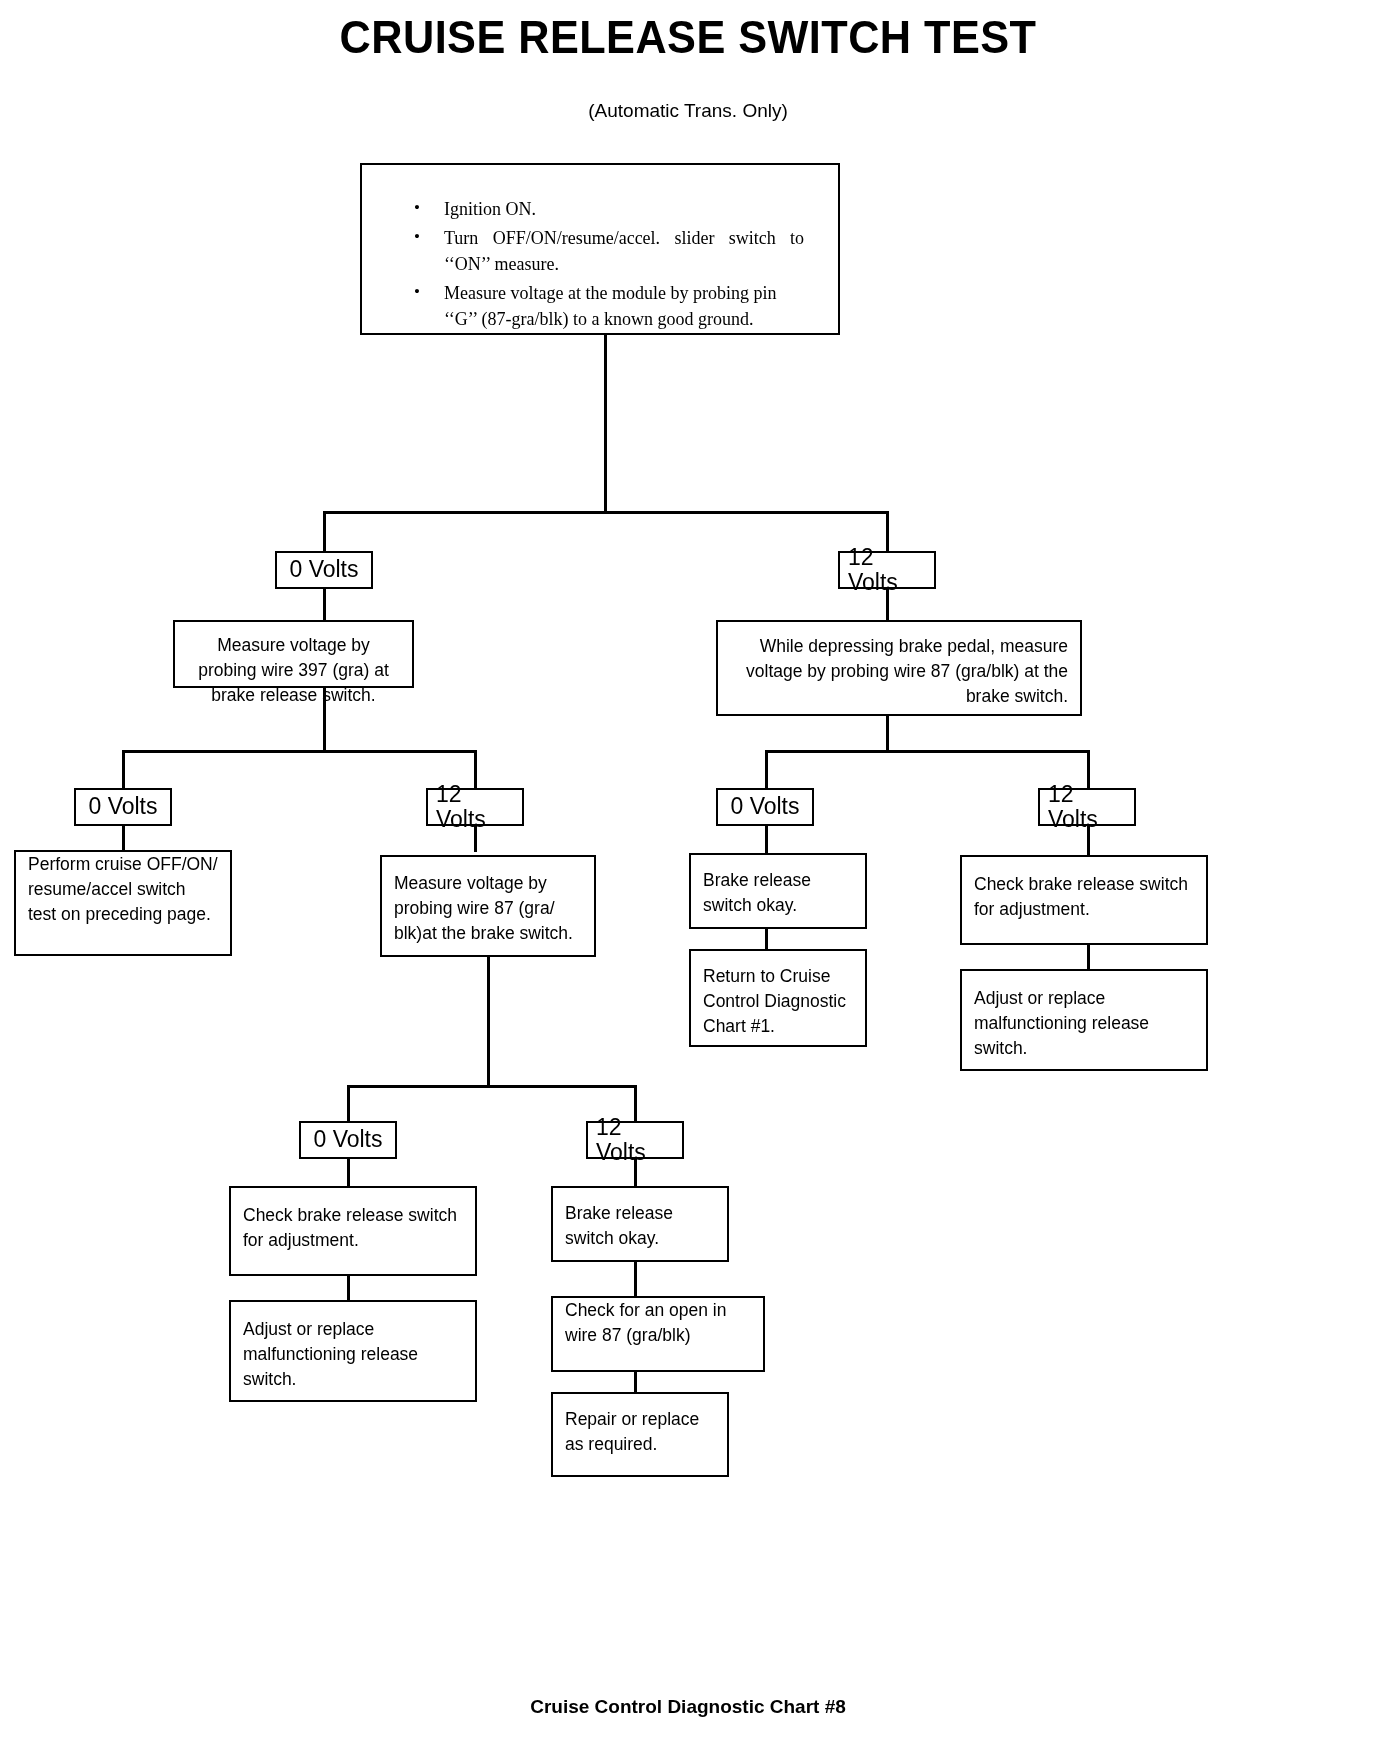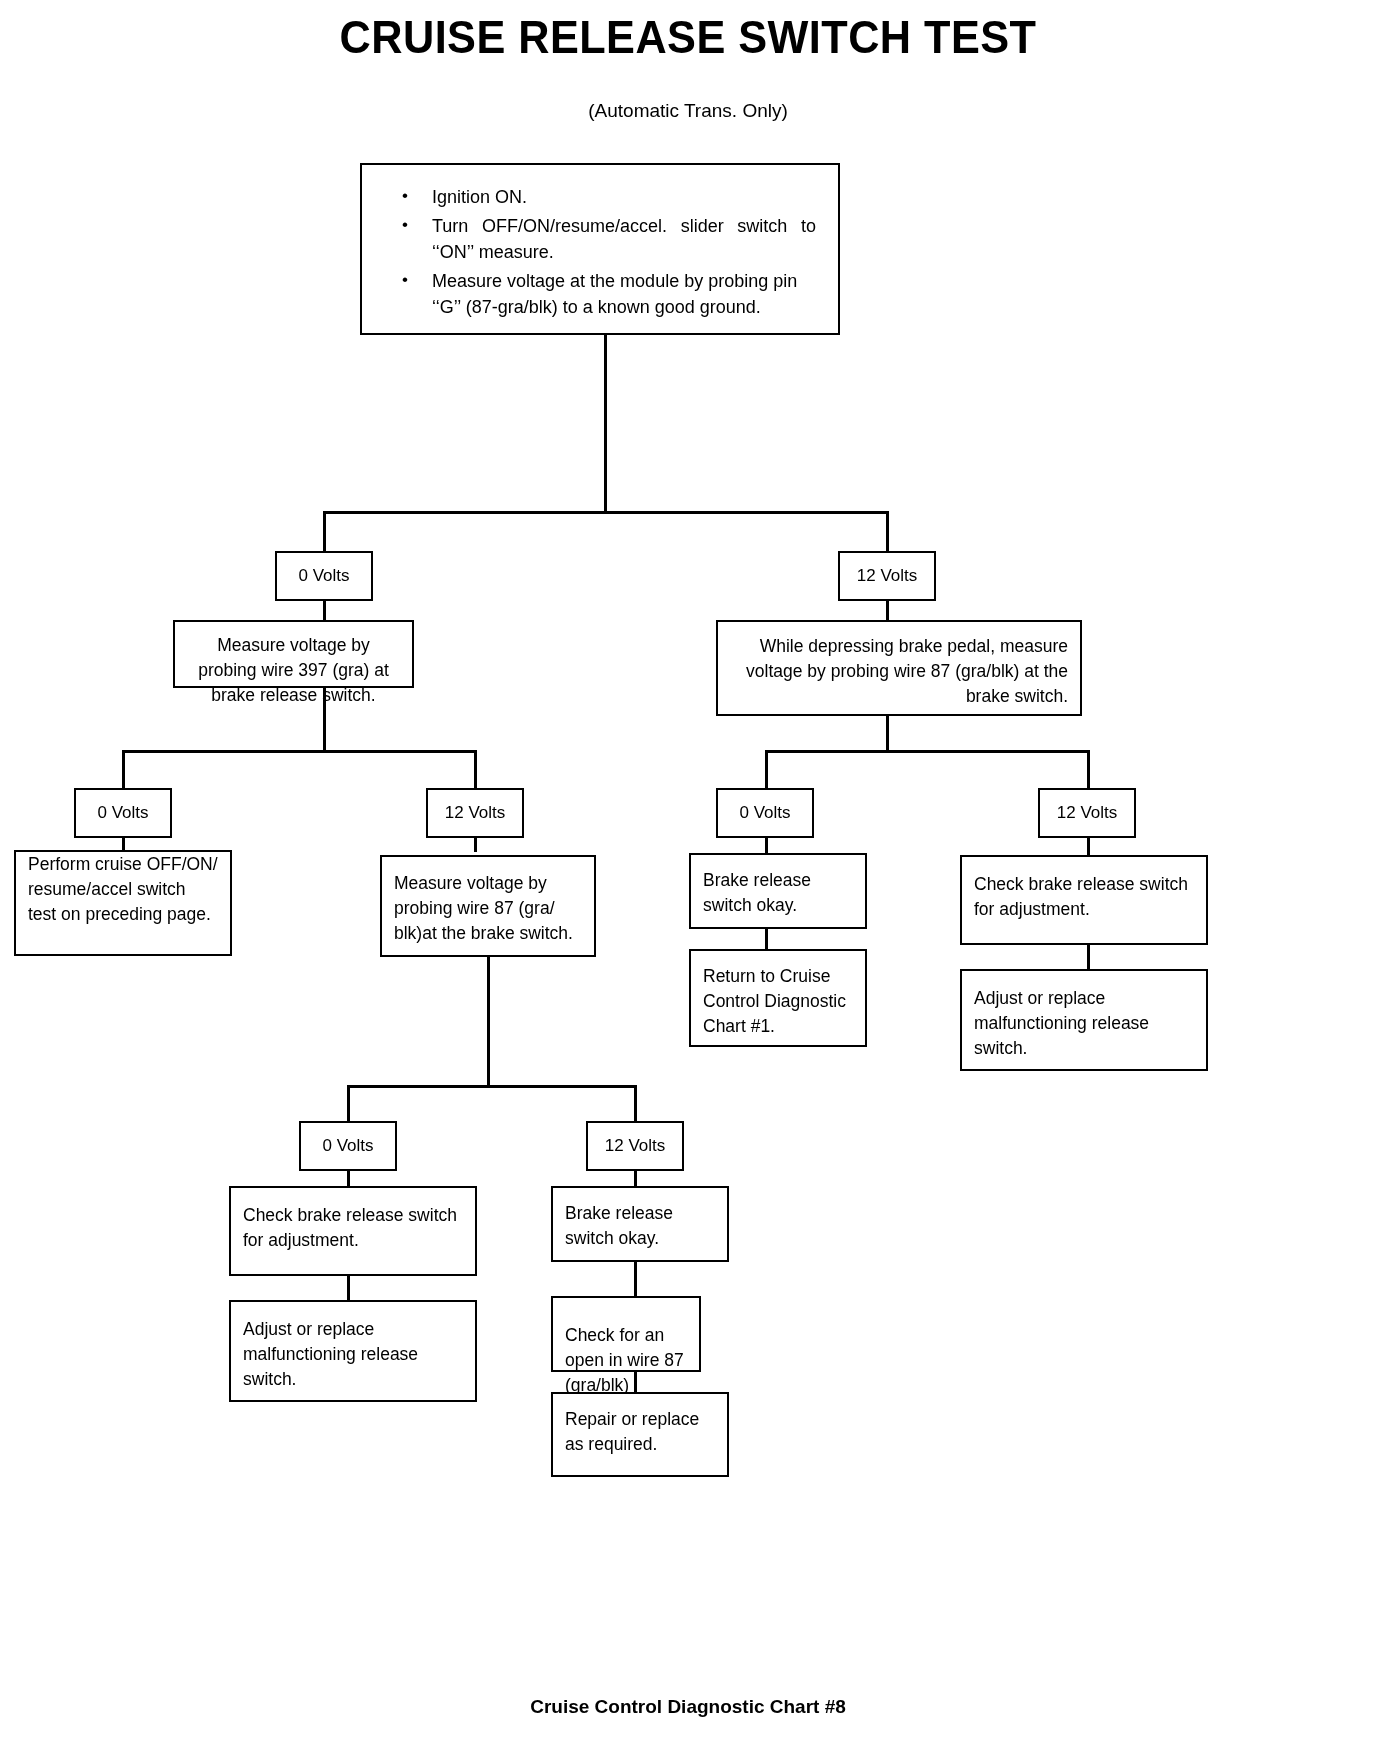--- a/index.html
+++ b/index.html
@@ -52,37 +52,37 @@
   .box {
     position: absolute;
     border: 2px solid #000;
     background: #ffffff;
     font-size: 17.5px;
     line-height: 1.42;
     padding: 9px 12px;
     z-index: 3;
   }
   .box.vlabel {
-    text-align: center;
-    padding: 23px 8px;
-    font-size: 17px;
+    padding: 11px 8px;
+    font-size: 23px;
     line-height: 1.1;
     display: flex;
     align-items: center;
     justify-content: center;
   }
   .box.instr {
     border-width: 2px;
     padding: 16px 18px 16px 16px;
   }
   
   ul.bullets {
-    margin: 4px;
+    margin: 16px;
     padding: 0 0 0 16px;
     list-style: none;
+    font-family: Liberation Serif, serif;
   }
   ul.bullets li {
     position: relative;
     padding-left: 34px;
     margin-bottom: 3px;
     font-size: 18px;
     line-height: 1.44;
   }
   ul.bullets li:before {
     content: "\2022";
@@ -155,21 +155,21 @@
 
   <div class="ln vl" style="left:347px; top:1158px; height:30px;"></div>
   <div class="ln vl" style="left:634px; top:1158px; height:30px;"></div>
 
   <div class="box" style="left:229px; top:1186px; width:248px; height:90px; padding-top:15px;">Check brake release switch for adjustment.</div>
   <div class="ln vl" style="left:347px; top:1276px; height:26px;"></div>
   <div class="box" style="left:229px; top:1300px; width:248px; height:102px; padding-top:15px;">Adjust or replace malfunctioning release switch.</div>
 
   <div class="box" style="left:551px; top:1186px; width:178px; height:76px; padding-top:13px;">Brake release switch okay.</div>
   <div class="ln vl" style="left:634px; top:1262px; height:36px;"></div>
-  <div class="box" style="left:551px; top:1296px; width:150px; height:76px; padding-top:25px;">Check for an open in wire 87 (gra/blk)</div>
+  <div class="box" style="left:551px; top:1296px; width:214px; height:76px; padding-top:0;">Check for an open in wire 87 (gra/blk)</div>
   <div class="ln vl" style="left:634px; top:1372px; height:22px;"></div>
   <div class="box" style="left:551px; top:1392px; width:178px; height:85px; padding-top:13px;">Repair or replace as required.</div>
 
   <div class="box" style="left:716px; top:620px; width:366px; height:96px; text-align:right; padding-top:12px;">While depressing brake pedal, measure voltage by probing wire 87 (gra/blk) at the brake switch.</div>
 
   <div class="ln vl" style="left:886px; top:716px; height:36px;"></div>
   <div class="ln hl" style="left:765px; top:750px; width:325px;"></div>
   <div class="ln vl" style="left:765px; top:750px; height:40px;"></div>
   <div class="ln vl" style="left:1087px; top:750px; height:40px;"></div>
 

